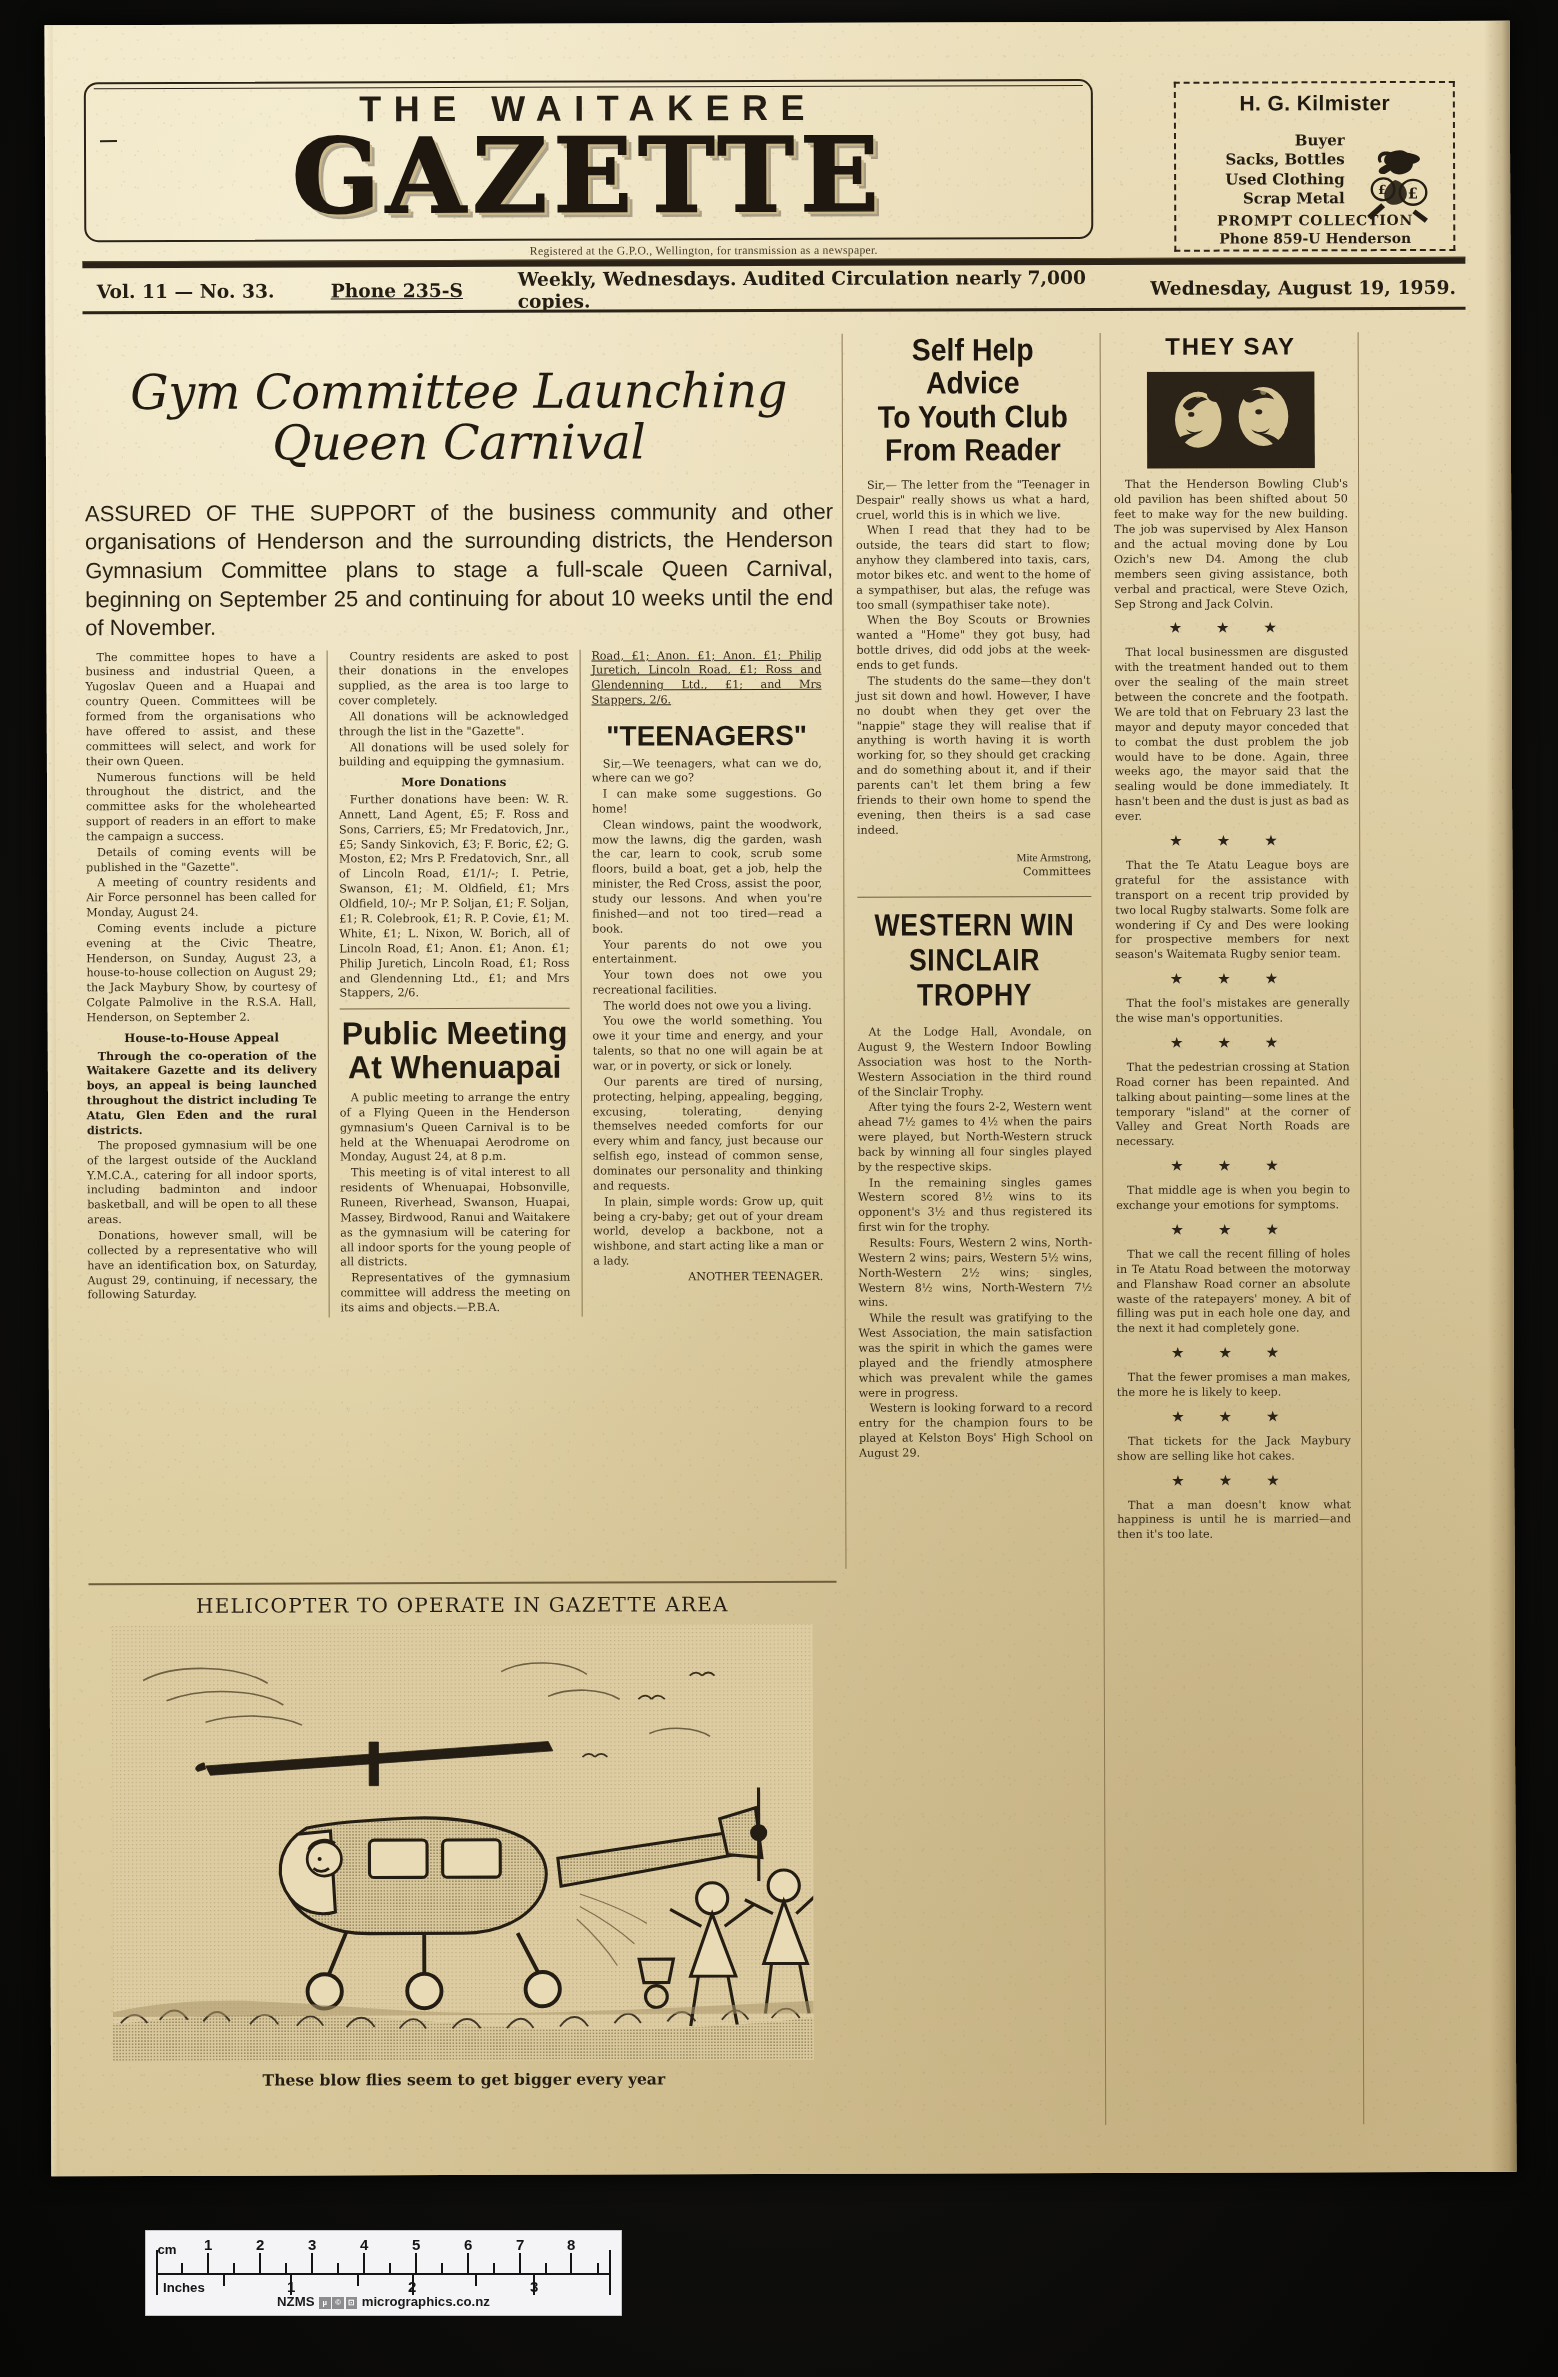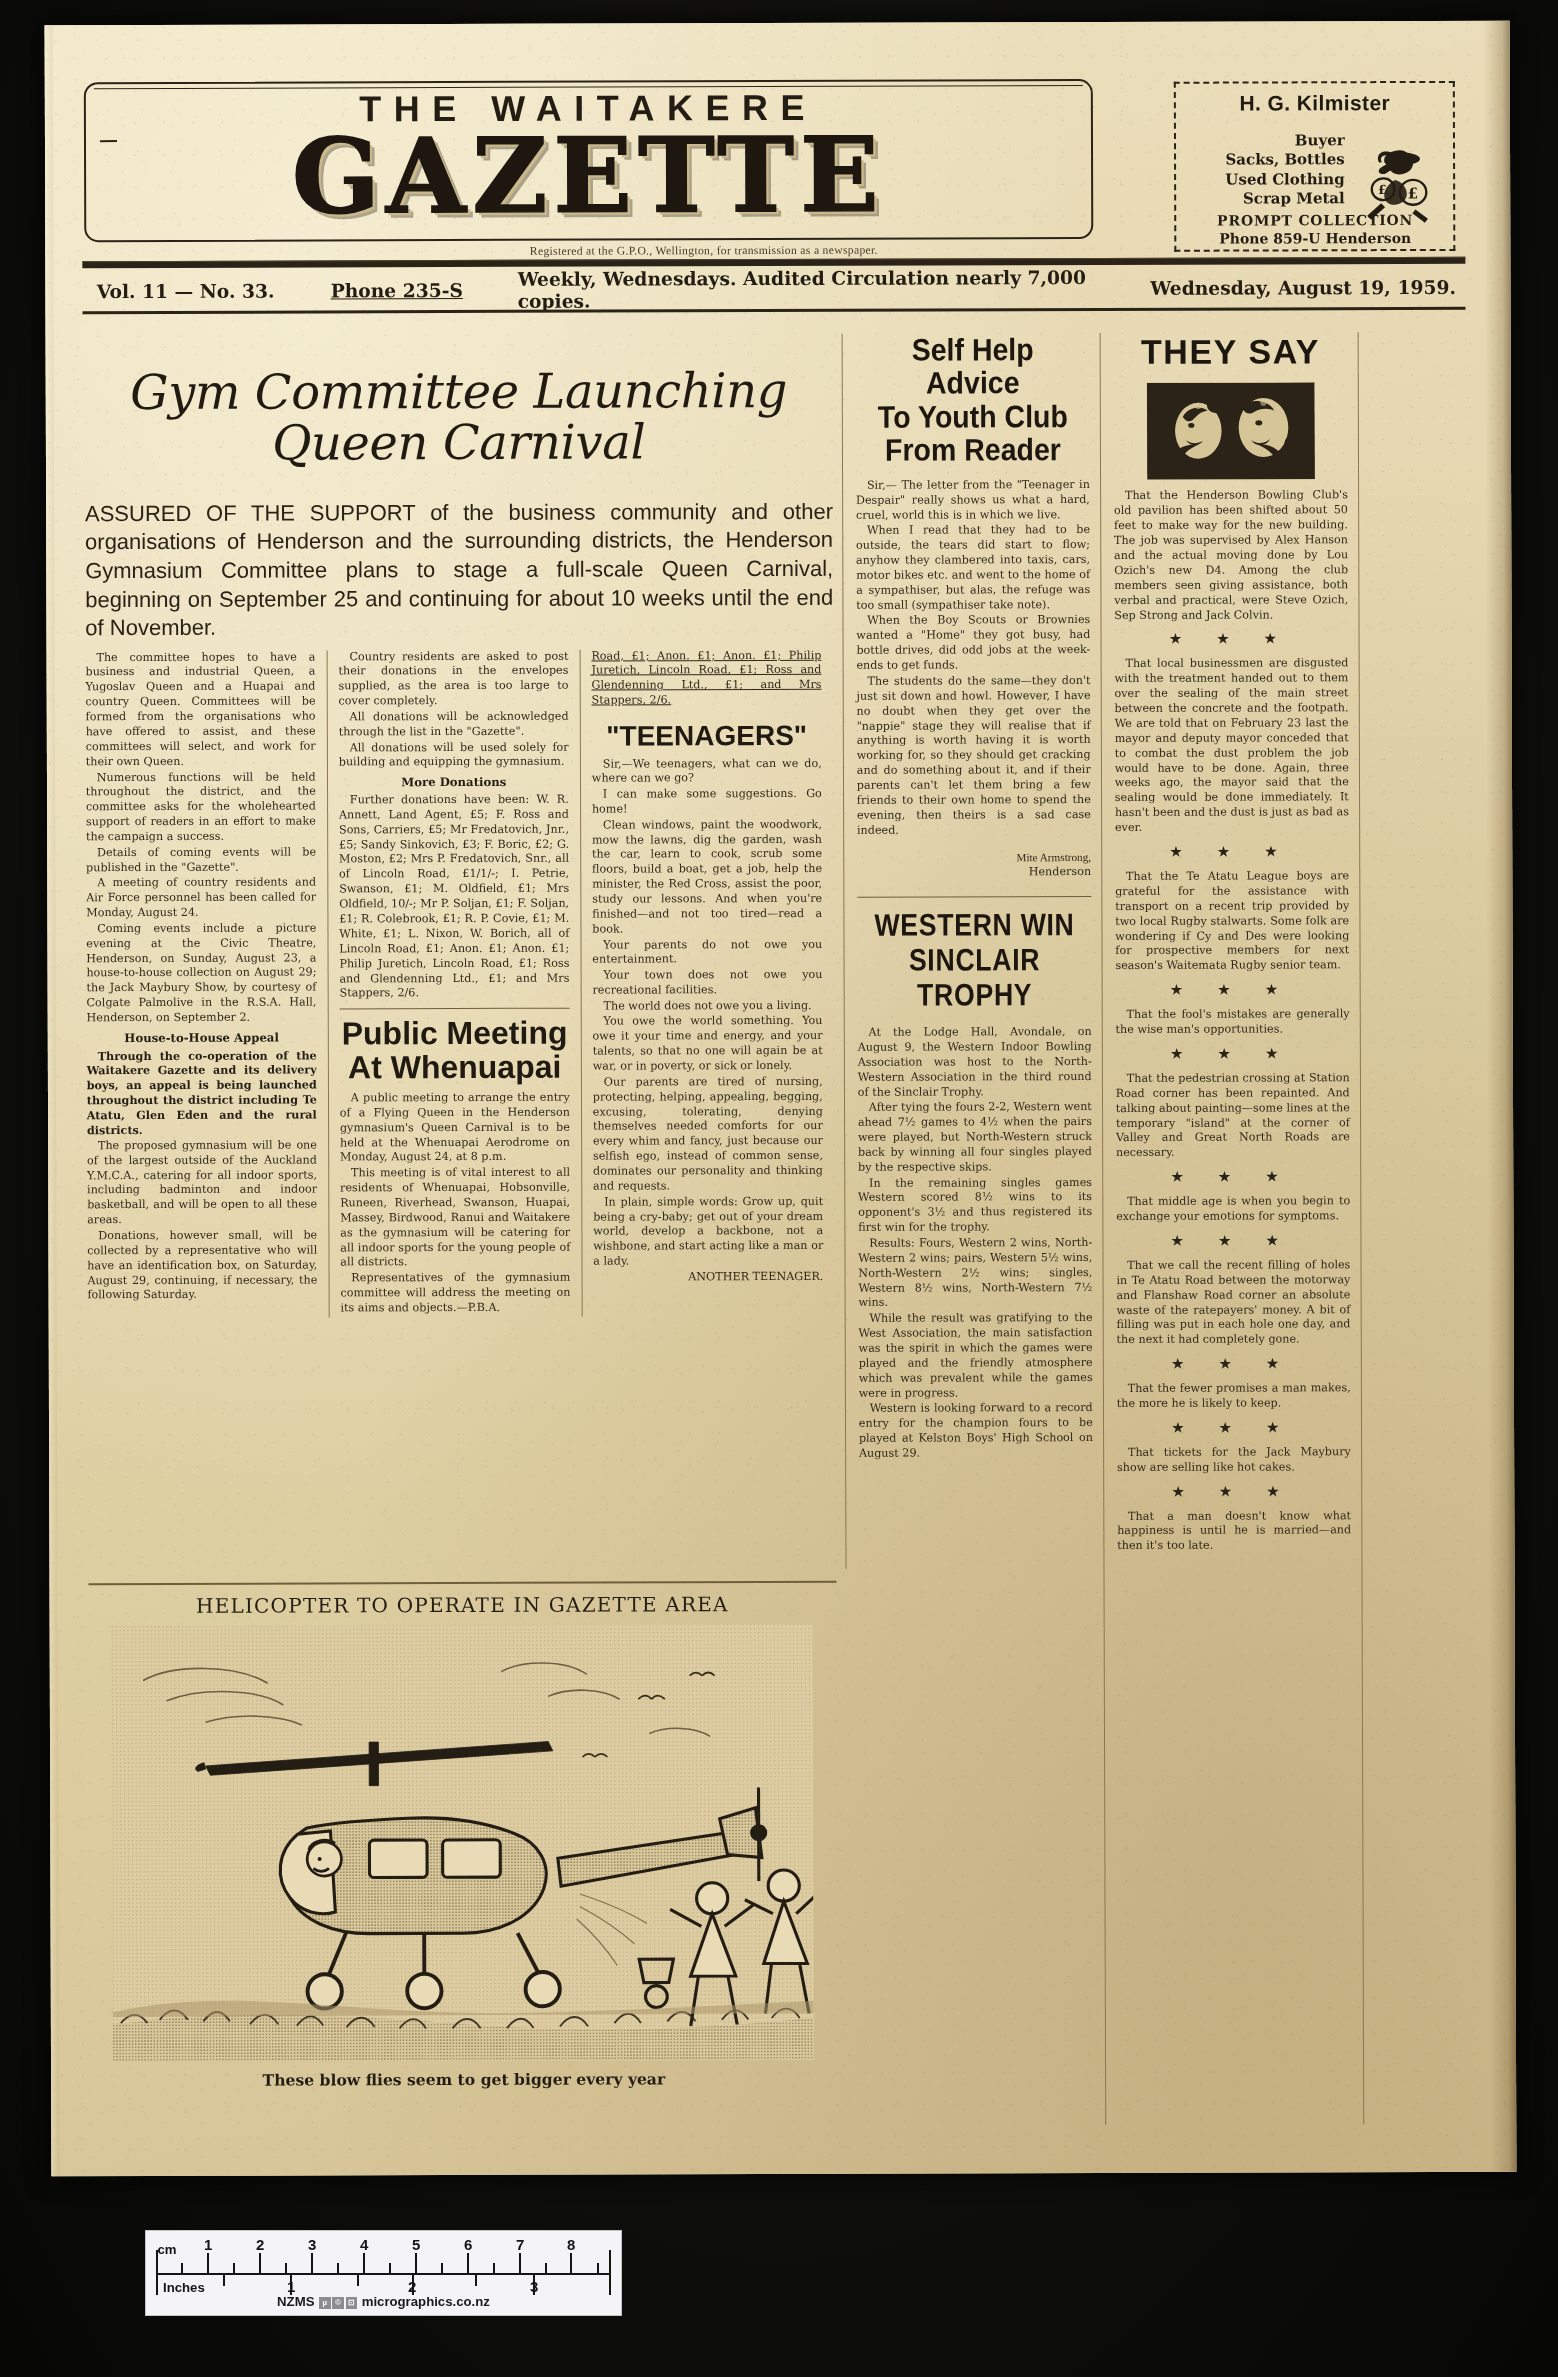--- a/index.html
+++ b/index.html
@@ -121,21 +121,21 @@
   .head-cond{font-family:"Liberation Sans",sans-serif;font-weight:700;
     font-size:31px;line-height:1.08;color:#1d170f;text-align:center;
     transform:scaleX(.92);transform-origin:center;}
   .head-cond-c{font-family:"Liberation Sans",sans-serif;font-weight:700;
     font-size:31px;line-height:1.12;color:#1d170f;text-align:center;
     transform:scaleX(.86);transform-origin:center;letter-spacing:0.8px;}
 
   
   #col5{position:absolute;left:1029px;top:0;width:234px;}
   #they-say-title{font-family:"Liberation Sans",sans-serif;font-weight:700;
-    font-size:34px;text-align:center;color:#1d170f;letter-spacing:1.6px;}
+    font-size:24px;text-align:center;color:#1d170f;letter-spacing:1.6px;}
   #they-say-cut{width:168px;height:97px;margin:11px auto 9.4px;position:relative;
     background:#cbb98b;overflow:hidden;border:0;}
   .stars{text-align:center;letter-spacing:34px;font-size:15px;color:#2b2318;
          margin:7px 0 7px 17px;}
 
   
   #heli{position:absolute;left:0;width:748px;}
   #heli-rule{height:1.6px;background:#6f5e3c;}
   #heli-title{font-family:"DejaVu Serif",serif;font-size:20px;letter-spacing:1.2px;
     text-align:center;color:#241d13;margin:9.4px 0 7.8px;}
@@ -286,21 +286,21 @@
           <div>Self Help Advice</div>
           <div>To Youth Club</div>
           <div>From Reader</div>
         </div>
         <div class="body" style="margin-top:11px;">
           <p>Sir,— The letter from the "Teenager in Despair" really shows us what a hard, cruel, world this is in which we live.</p>
           <p>When I read that they had to be outside, the tears did start to flow; anyhow they clambered into taxis, cars, motor bikes etc. and went to the home of a sympathiser, but alas, the refuge was too small (sympathiser take note).</p>
           <p>When the Boy Scouts or Brownies wanted a "Home" they got busy, had bottle drives, did odd jobs at the week-ends to get funds.</p>
           <p>The students do the same—they don't just sit down and howl. However, I have no doubt when they get over the "nappie" stage they will realise that if anything is worth having it is worth working for, so they should get cracking and do something about it, and if their parents can't let them bring a few friends to their own home to spend the evening, then theirs is a sad case indeed.</p>
           <p class="sig" style="margin-top:12px;font-family:Liberation Serif, serif;">Mite Armstrong,</p>
-          <p class="sig">Henderson</p>
+          <p class="sig">Committees</p>
         </div>
 
         <div class="hr-thin" style="margin:15.6px 0 11px;"></div>
 
         <div class="head-cond-c">
           <div>WESTERN WIN</div>
           <div>SINCLAIR</div>
           <div>TROPHY</div>
         </div>
         <div class="body" style="margin-top:12.5px;">

